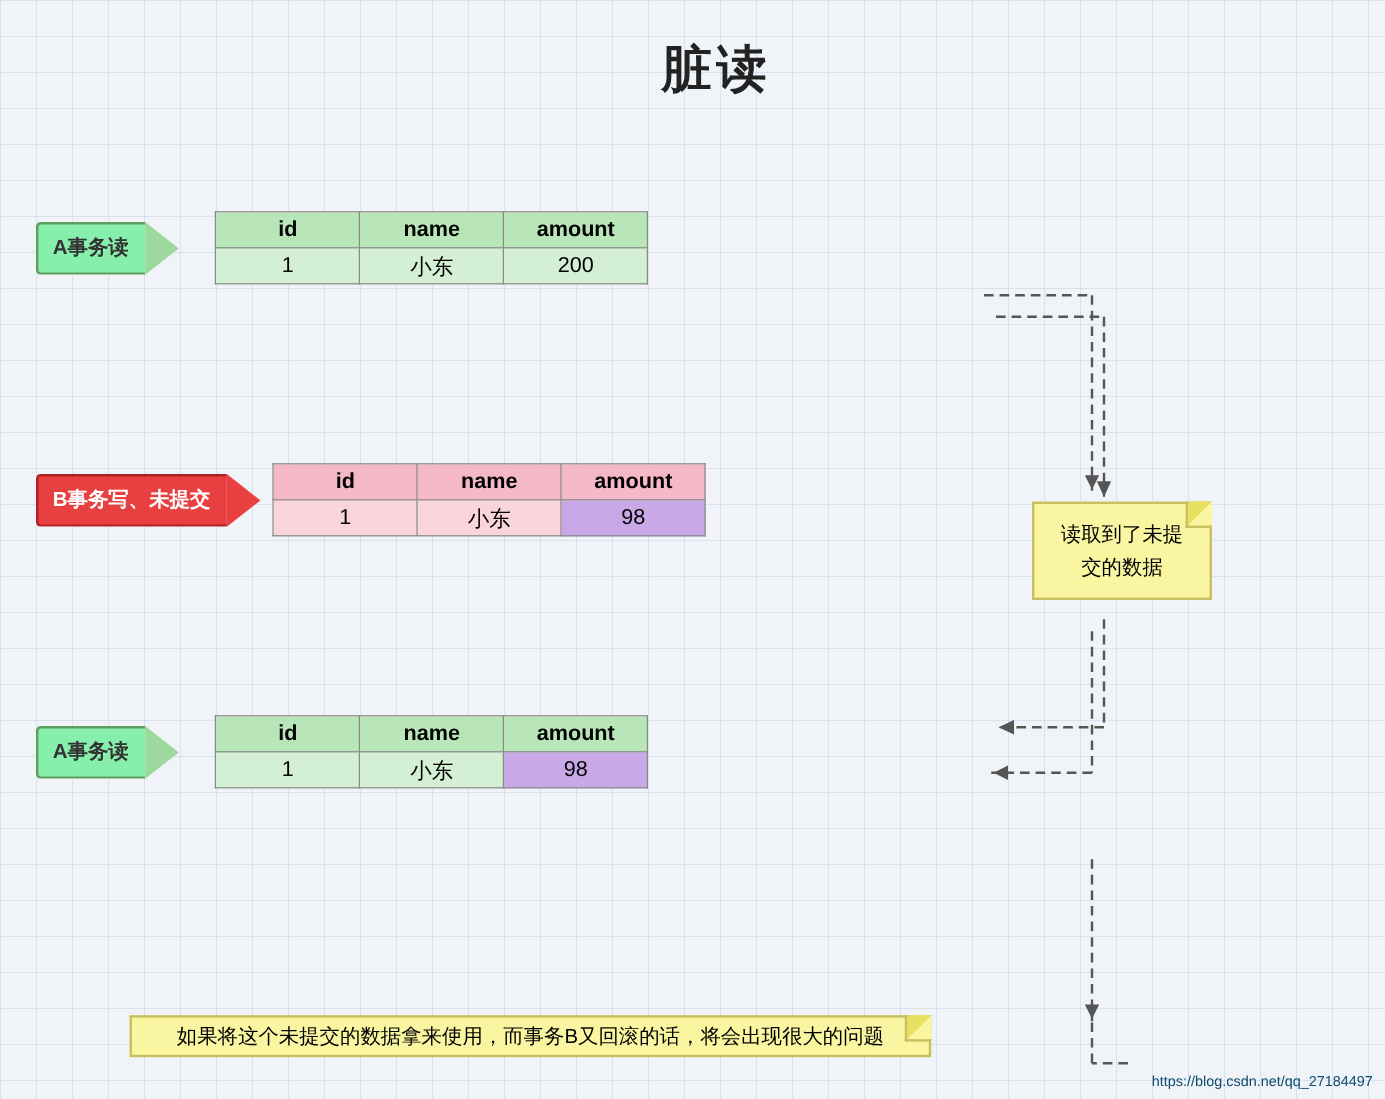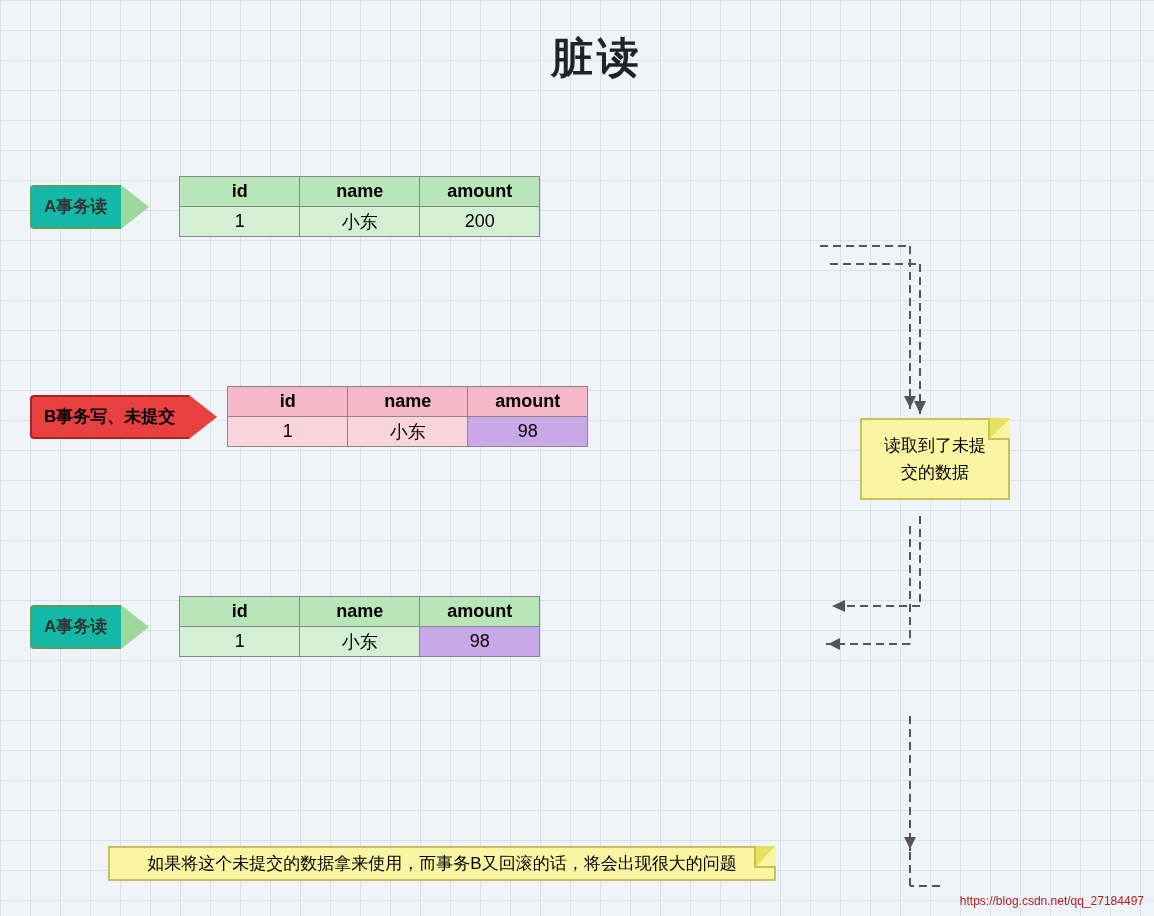--- a/index.html
+++ b/index.html
@@ -51,33 +51,33 @@
     }
 
     .arrow-head {
       width: 0;
       height: 0;
       border-top: 22px solid transparent;
       border-bottom: 22px solid transparent;
     }
 
     .green-arrow .arrow-body {
-      background-color: #14b8a6;
+      background-color: #86efac;
       border: 2px solid #5c9e5c;
       border-right: none;
     }
     .green-arrow .arrow-head {
       border-left: 28px solid #9dd99d;
     }
 
     .red-arrow .arrow-body {
       background-color: #e84040;
       border: 2px solid #b02020;
       border-right: none;
-      color: #000000;
+      color: #ffffff;
     }
     .red-arrow .arrow-head {
       border-left: 28px solid #e84040;
     }
 
     
     .db-table {
       position: absolute;
       border-collapse: collapse;
     }
@@ -142,21 +142,21 @@
       width: 100%;
       height: 100%;
       pointer-events: none;
     }
 
     .watermark {
       position: absolute;
       bottom: 8px;
       right: 10px;
       font-size: 12px;
-      color: #b91c1c;
+      color: #0c4a6e;
       text-align: right;
     }
   </style>
 </head>
 <body>
 
 <h1 class="page-title">脏读</h1>
 
 <div class="main-container">
 

